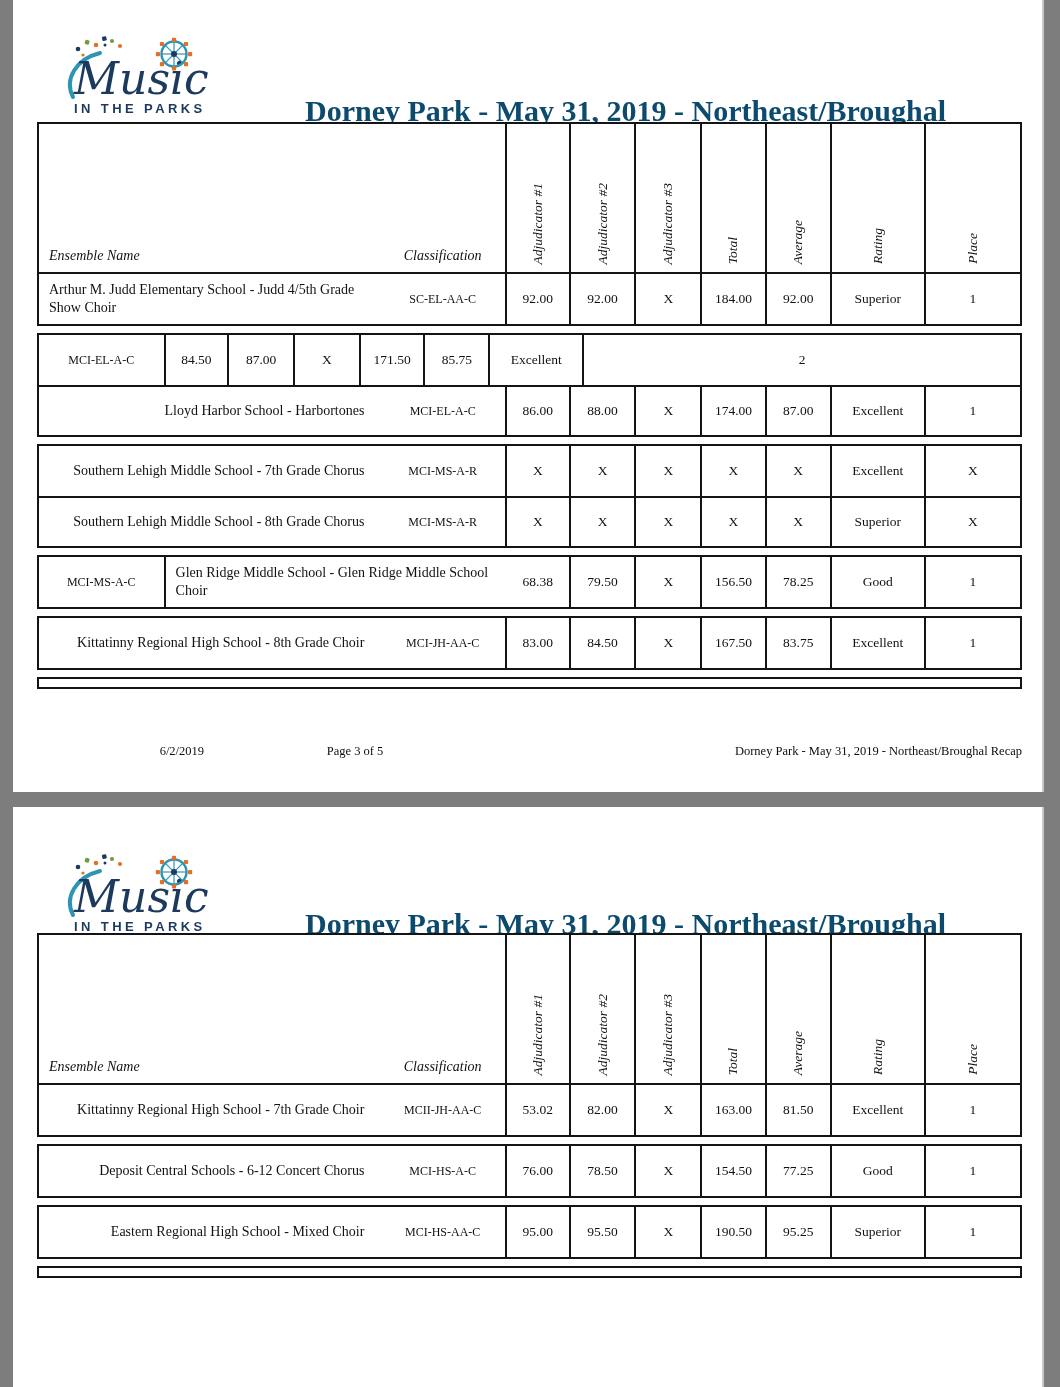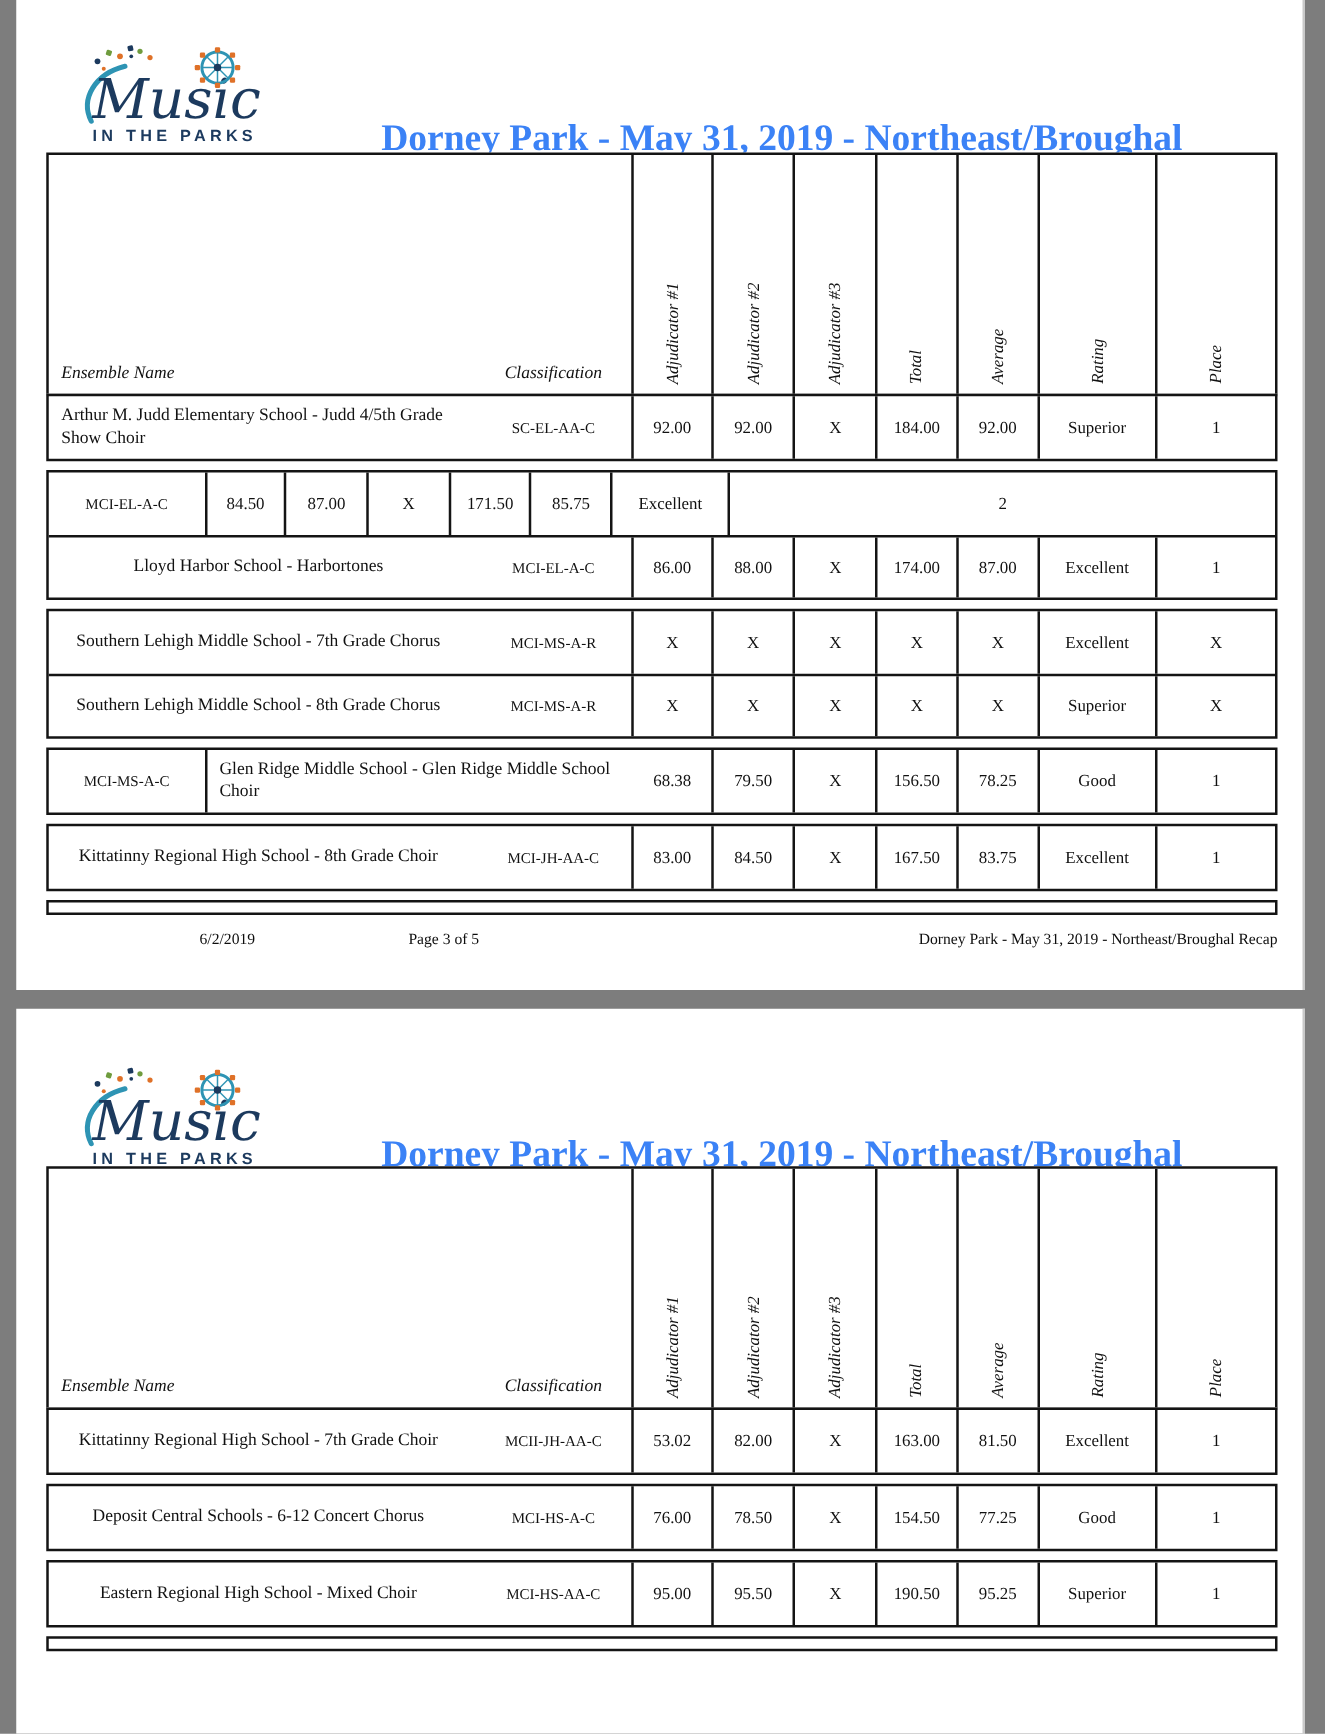--- a/index.html
+++ b/index.html
@@ -17,38 +17,38 @@
   .page-1{top:0;height:792px;}
   .page-2{top:807px;height:580px;}
 
   .logo-wrap{position:absolute;left:45px;width:180px;height:86px;}
   .page-1 .logo-wrap{top:33px;}
   .page-2 .logo-wrap{top:44px;}
   .logo-svg{width:180px;height:86px;display:block;}
 
   .doc-title{
     position:absolute;left:225px;width:775px;text-align:center;
-    font-size:30px;line-height:1.1;white-space:nowrap;color:#3b82f6;
+    font-size:30px;line-height:1.1;white-space:nowrap;color:#0c4a6e;
   }
   .page-1 .doc-title{top:74px;}
   .page-2 .doc-title{top:80px;}
 
   .doc-table{position:absolute;left:24px;width:985px;}
   .page-1 .doc-table{top:122px;}
   .page-2 .doc-table{top:126px;}
 
   .tbl-block{
     border:2px solid #141414;background:#fff;box-sizing:border-box;
   }
   .tbl-block.gap{margin-top:7px;}
   .tbl-block.attached{margin-top:-2px;}
   .tbl-block.strip{height:12px;}
 
   .hrow,.row{display:flex;width:100%;box-sizing:border-box;}
-  .hrow{height:191px;}
+  .hrow{height:148px;}
   .row{min-height:50px;}
   .row + .row{border-top:2px solid #141414;}
 
   .cell{box-sizing:border-box;display:flex;min-width:0;}
   .c0{flex:0 0 34.8%;}
   .c1{flex:0 0 12.9%;}
   .c2{flex:0 0 6.5%;}
   .c3{flex:0 0 6.7%;}
   .c4{flex:0 0 6.7%;}
   .c5{flex:0 0 6.6%;}
@@ -62,21 +62,21 @@
   .hcell.left{justify-content:flex-start;padding-left:10px;}
   .hlabel{font-style:italic;font-size:14px;}
   .rot{
     writing-mode:vertical-rl;transform:rotate(180deg);
     font-style:italic;font-size:13.5px;white-space:nowrap;
   }
 
   
   .bcell{align-items:center;justify-content:center;font-size:13.5px;text-align:center;}
   .bcell.name{
-    justify-content:center;text-align:left;font-size:14px;
+    justify-content:flex-end;text-align:left;font-size:14px;
     padding:4px 16px 4px 10px;line-height:1.3;
   }
   .bcell.classif{font-size:12px;}
 
   .page-footer{
     position:absolute;left:24px;top:744px;width:985px;
     display:flex;font-size:12.5px;color:#0d0d0d;
   }
   .page-footer .f-left{flex:1;text-align:center;}
   .page-footer .f-center{flex:1;}

